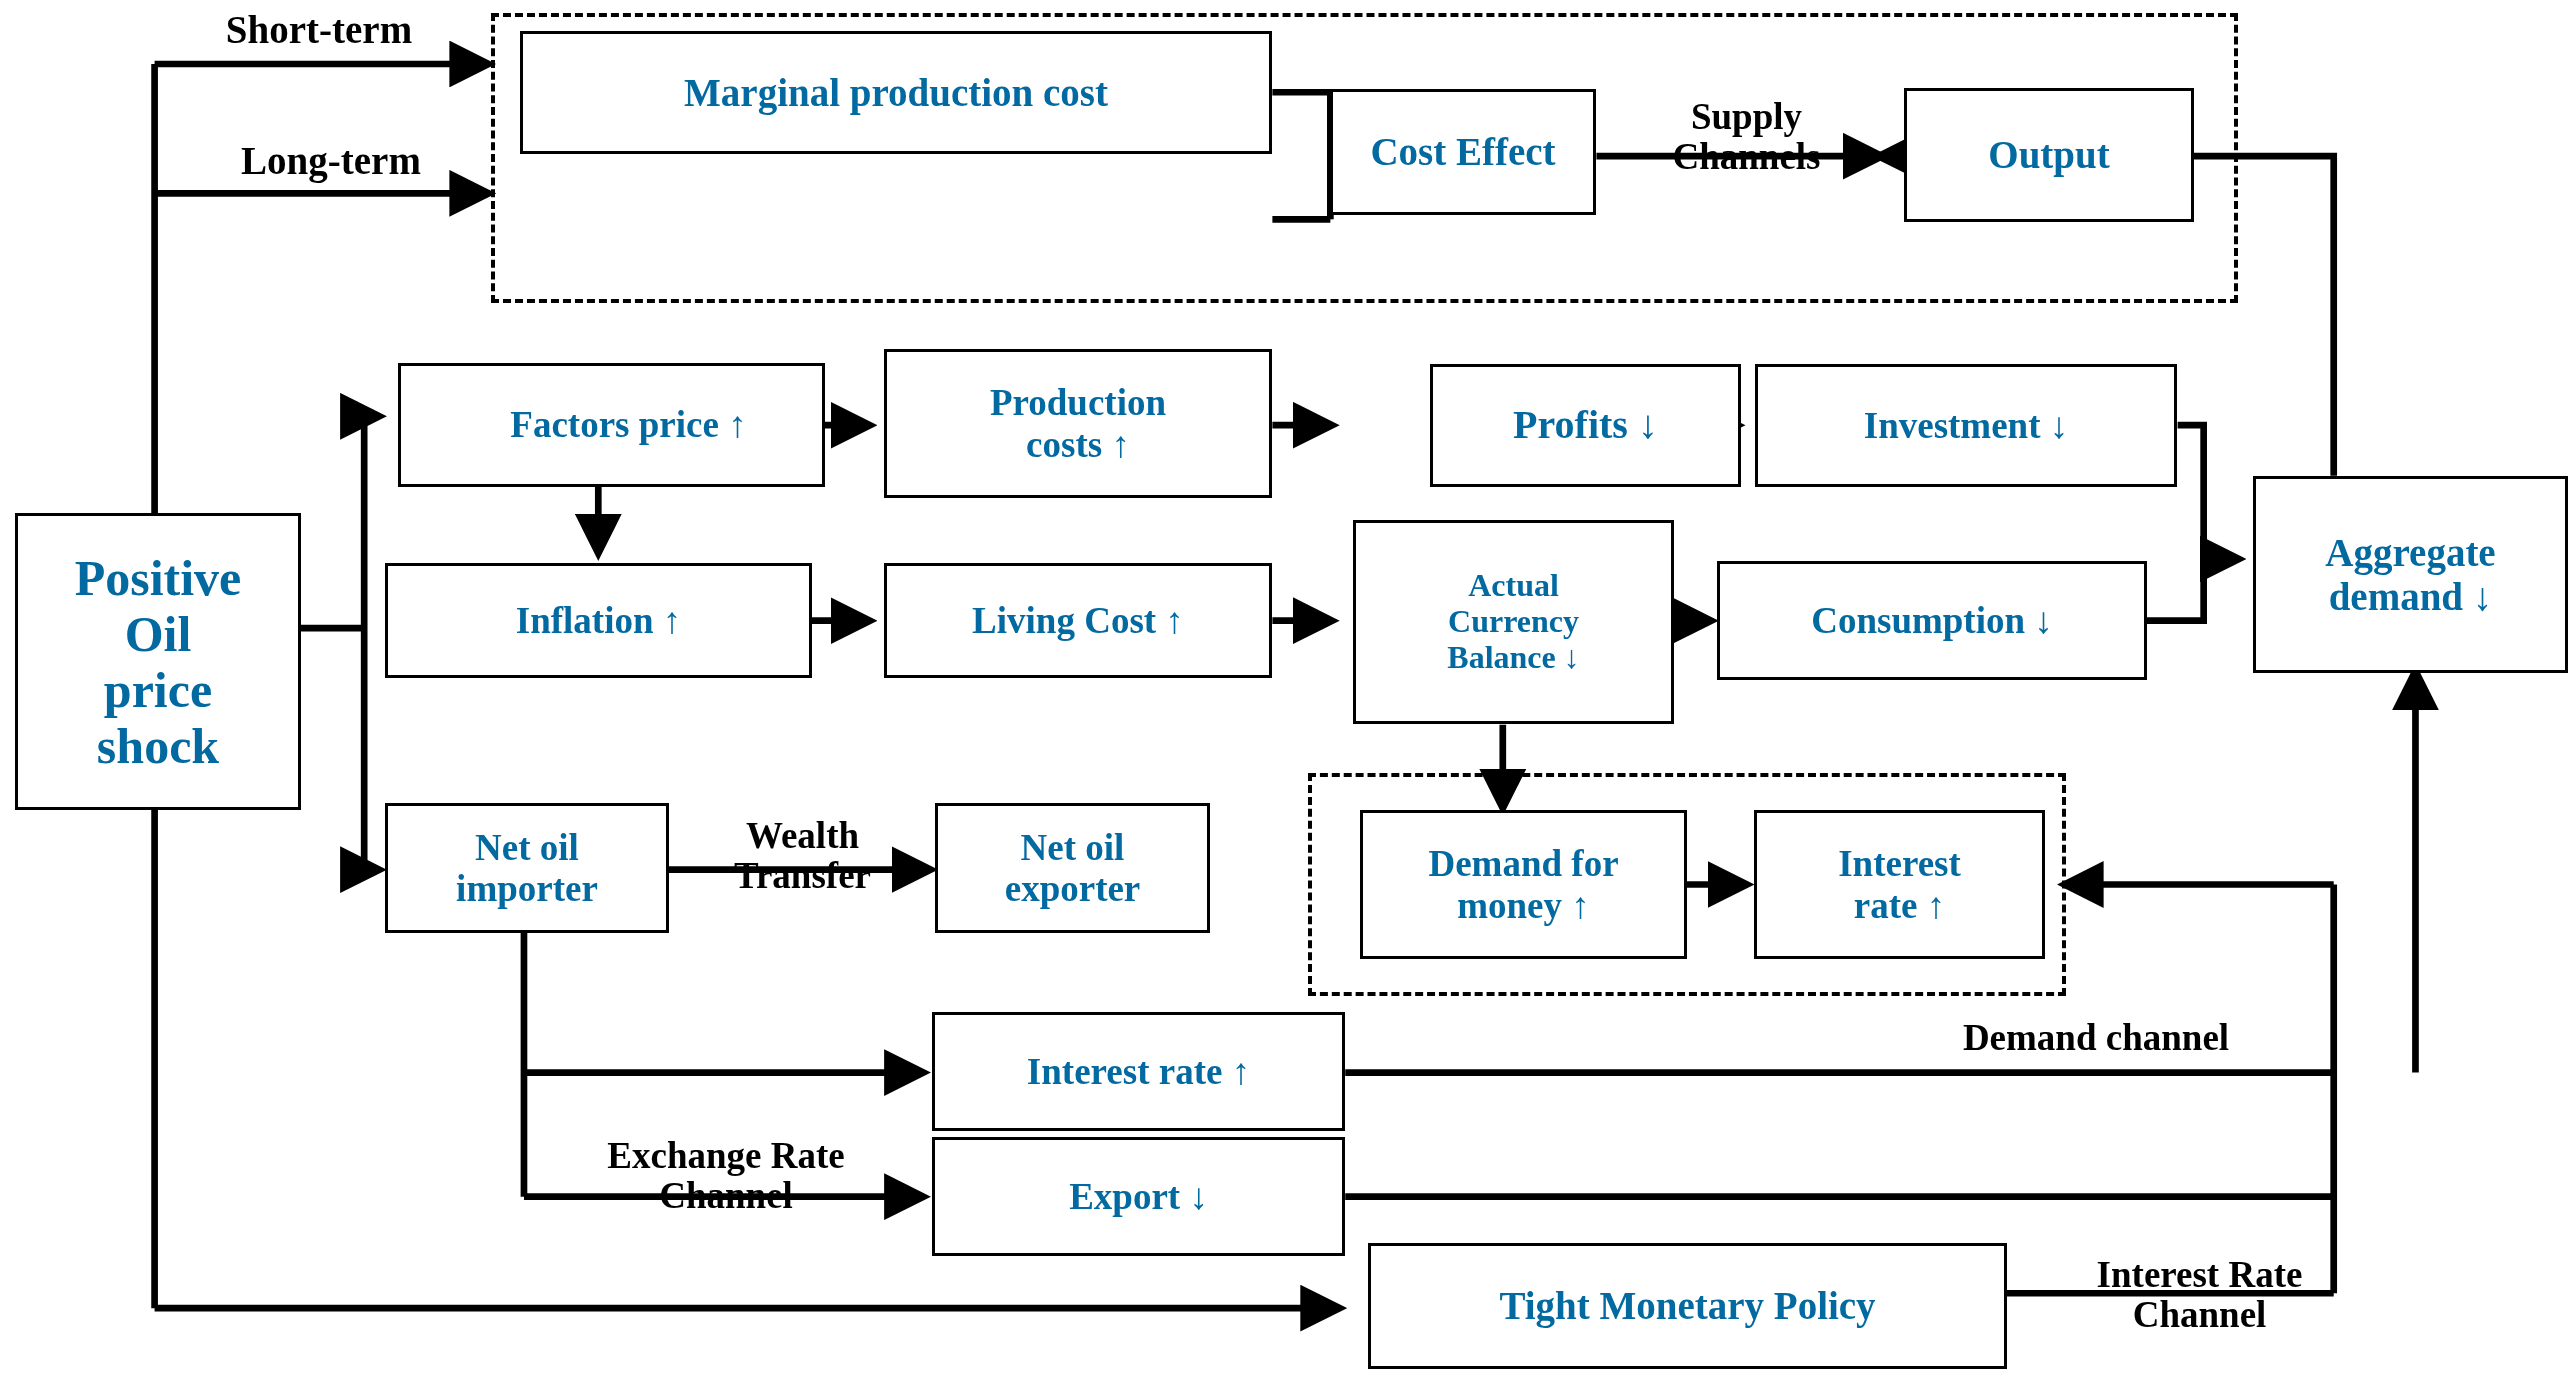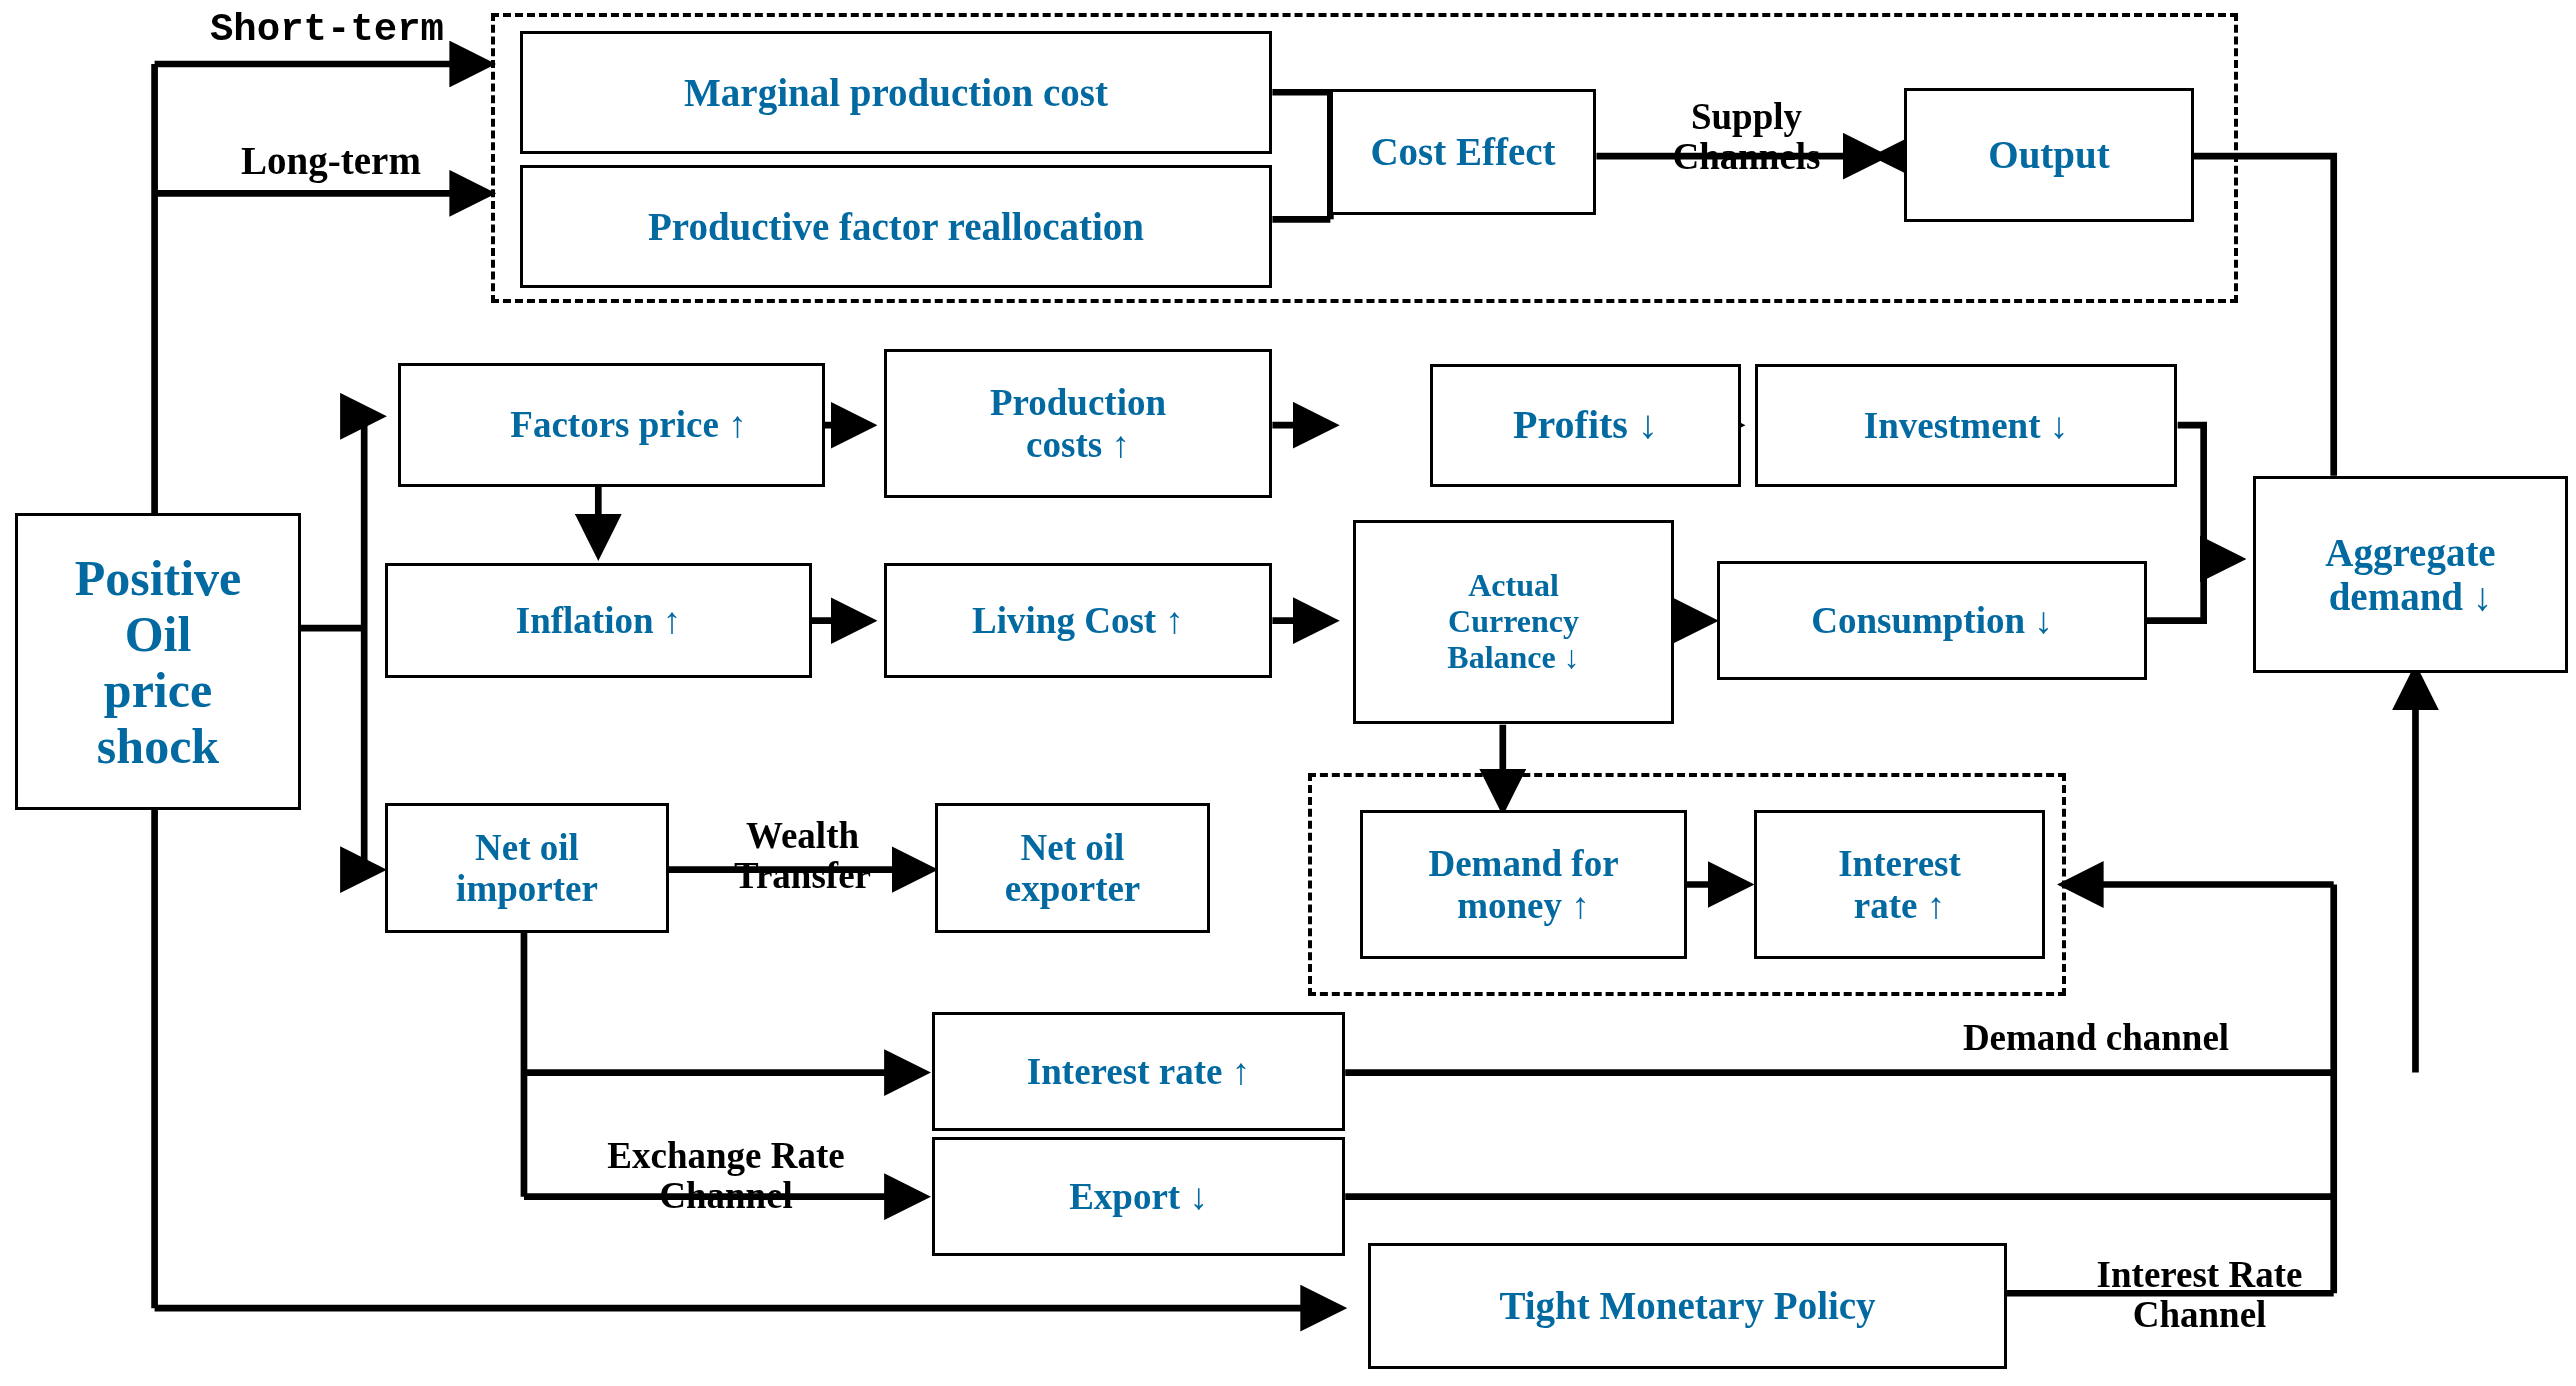--- a/index.html
+++ b/index.html
@@ -94,21 +94,20 @@
   <div class="dashbox" style="left:491px;top:13.4px;width:1747px;height:290px;"></div>
   <div class="dashbox" style="left:1308px;top:773px;width:758px;height:223px;"></div>
 
   <div class="node f56" style="left: 15px; top: 513px; width: 286px; height: 297px; white-space: pre-line;">Positive
 Oil
 price
 shock</div>
 
   <div class="node f52" style="left:520px;top:31px;width:752px;height:123px;">Marginal production cost</div>
 
-  <div class="node f52" style="left:520px;top:165px;width:752px;height:123px;">Productive factor reallocation</div>
 
   <div class="node f52" style="left:1330px;top:89px;width:266px;height:126px;">Cost Effect</div>
 
   <div class="node f52" style="left:1904px;top:88px;width:290px;height:134px;">Output</div>
 
   <div class="node f50" style="left:398px;top:363px;width:427px;height:124px;padding-left:34px;">Factors price ↑</div>
 
   <div class="node f50" style="left: 884px; top: 349px; width: 388px; height: 149px; white-space: pre-line;">Production
 costs ↑</div>
 
@@ -140,21 +139,21 @@
 
   <div class="node f50" style="left: 1754px; top: 810px; width: 291px; height: 149px; white-space: pre-line;">Interest
 rate ↑</div>
 
   <div class="node f50" style="left:932px;top:1012px;width:413px;height:119px;">Interest rate ↑</div>
 
   <div class="node f52" style="left:1368px;top:1243px;width:639px;height:126px;">Tight Monetary Policy</div>
 
   <div class="node f50" style="left:932px;top:1137px;width:413px;height:119px;">Export ↓</div>
 
-  <div class="lbl f52" style="left:186px;top:9px;width:282px;font-family:Liberation Mono, monospace;">Short-term</div>
+  <div class="lbl f52" style="left:178px;top:9px;width:282px;">Short-term</div>
 
   <div class="lbl f52" style="left:190px;top:140px;width:282px;">Long-term</div>
 
   <div class="lbl f50" style="left: 1620px; top: 97px; width: 253px; white-space: pre-line;">Supply
 Channels</div>
 
   <div class="lbl f50" style="left: 676px; top: 816px; width: 253px; white-space: pre-line;">Wealth
 Transfer</div>
 
   <div class="lbl f50" style="left:1903px;top:1018px;width:386px;">Demand channel</div>

